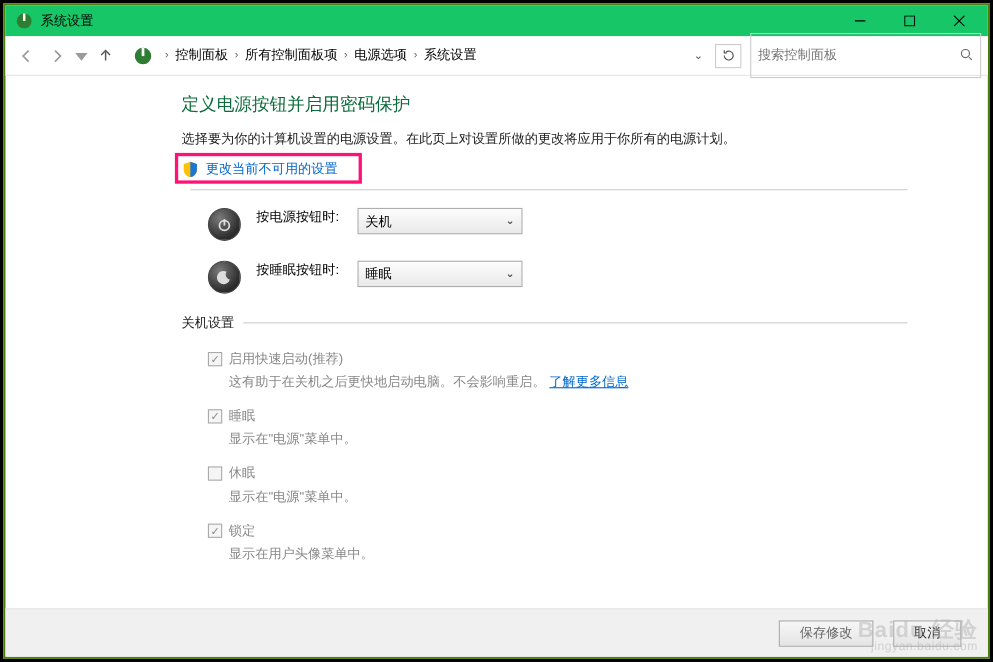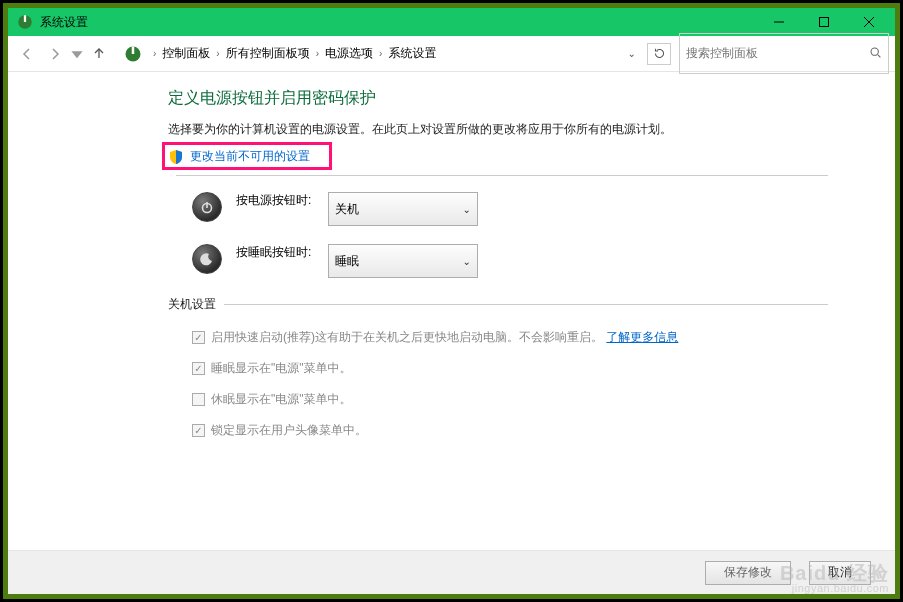--- a/index.html
+++ b/index.html
@@ -1,18 +1,18 @@
 <!DOCTYPE html>
 <html><head>
   <meta charset="utf-8">
   <style>
     * { margin: 0; padding: 0; box-sizing: border-box; font-family: "Microsoft YaHei", "Segoe UI", sans-serif; }
     body { background: #000; display: flex; justify-content: center; align-items: center; }
     .outer-frame { width: 903px; height: 602px; background: #000; padding: 3px; position: relative; }
-    .window { width: 100%; height: 100%; background: #fff; display: flex; flex-direction: column; border: 5px solid #4d7c0f; }
+    .window { width: 100%; height: 100%; background: #fff; display: flex; flex-direction: column; border: 2px solid #4d7c0f; }
     .titlebar { height: 28px; background: #17c667; display: flex; align-items: center; color: #000; padding: 0 4px; }
     .titlebar .title-icon { width: 18px; height: 18px; margin: 0 6px 0 4px; display: flex; align-items: center; justify-content: center; }
     .titlebar .title-text { font-size: 12px; flex: 0 0 auto; }
     .titlebar .spacer { flex: 1; }
     .win-btn { width: 45px; height: 28px; display: flex; align-items: center; justify-content: center; color: #000; }
     .win-btn svg { width: 10px; height: 10px; stroke: #000; stroke-width: 1; fill: none; }
     .navbar { height: 36px; border-bottom: 1px solid #e5e5e5; display: flex; align-items: center; padding: 0 6px; gap: 2px; background: #fff; }
     .nav-arrow { width: 26px; height: 26px; display: flex; align-items: center; justify-content: center; color: #888; font-size: 14px; }
     .nav-arrow svg { width: 16px; height: 16px; }
     .bc-icon { width: 20px; height: 20px; margin: 0 4px 0 6px; display: flex; align-items: center; justify-content: center;}
@@ -30,27 +30,27 @@
     p.desc { font-size: 12px; color: #222; margin-bottom: 10px; }
     .change-link-row { display: flex; align-items: center; margin-bottom: 10px; position: relative; }
     .shield { width: 16px; height: 16px; margin-right: 6px; display:flex; align-items:center; justify-content:center;}
     .change-link { color: #0066cc; font-size: 12px; }
     .red-box { position: absolute; left: -6px; top: -6px; width: 170px; height: 28px; border: 3px solid #ff1177; pointer-events: none; }
     .section-label { font-size: 12px; color: #222; display: flex; align-items: center; margin: 10px 0 16px 0; }
     .section-label .line { flex: 1; height: 1px; background: #ccc; margin-left: 8px; }
     .btn-row { display: flex; margin: 0 0 18px 24px; gap: 14px; }
     .round-icon { width: 30px; height: 30px; border-radius: 50%; background: radial-gradient(circle at 35% 30%, #7a7a7a, #2b2b2b 70%); border: 1px solid #444; display:flex; align-items:center; justify-content:center;}
     .btn-label { font-size: 12px; width: 78px; }
-    .combo { width: 150px; height: 24px; border: 1px solid #adadad; background: linear-gradient(#fdfdfd,#e9e9e9); font-size: 12px; display: flex; align-items: center; padding: 16px 6px; justify-content:space-between;}
+    .combo { width: 150px; height: 24px; border: 1px solid #adadad; background: linear-gradient(#fdfdfd,#e9e9e9); font-size: 12px; display: flex; align-items: center; padding: 6px 6px; justify-content:space-between;}
     .combo .caret { font-size: 10px; color: #333; }
     .shutdown-section { margin-top: 2px; }
     .chk-row { display: flex; align-items: flex-start; margin: 0 0 4px 24px; font-size: 12px; color: #888; gap: 6px; }
     .chk-box { width: 13px; height: 13px; border: 1px solid #aaa; margin-top: 2px; display:flex; align-items:center; justify-content:center; font-size:10px; color:#888; background:#f5f5f5;}
     .chk-box.checked::before { content: "✓"; }
-    .chk-texts { display: flex; flex-direction: row; }
+    .chk-texts { display: flex; flex-direction: column; }
     .chk-title { margin-bottom: 4px; }
     .chk-sub { margin-left: 0; color: #888; margin-bottom: 10px;}
     .chk-sub a { color: #0066cc; text-decoration: underline; }
     .footer { height: 44px; border-top: 1px solid #e5e5e5; background: #f0f0f0; display: flex; align-items: center; justify-content: flex-end; padding: 0 24px; gap: 18px; }
     .footer .btn { height: 24px; border: 1px solid #adadad; background: linear-gradient(#f7f7f7,#e4e4e4); font-size: 12px; padding: 0 18px; display:flex; align-items:center; color:#666;}
     .footer .btn.primary { color: #222; }
     .watermark { position: absolute; right: 14px; bottom: 8px; color: rgba(180,180,180,0.5); font-size: 20px; font-weight: bold; letter-spacing: 1px; pointer-events:none; text-align:right; line-height:1;}
     .watermark .sub { font-size: 11px; font-weight: normal; letter-spacing: 0.5px; }
   </style>
 </head>

